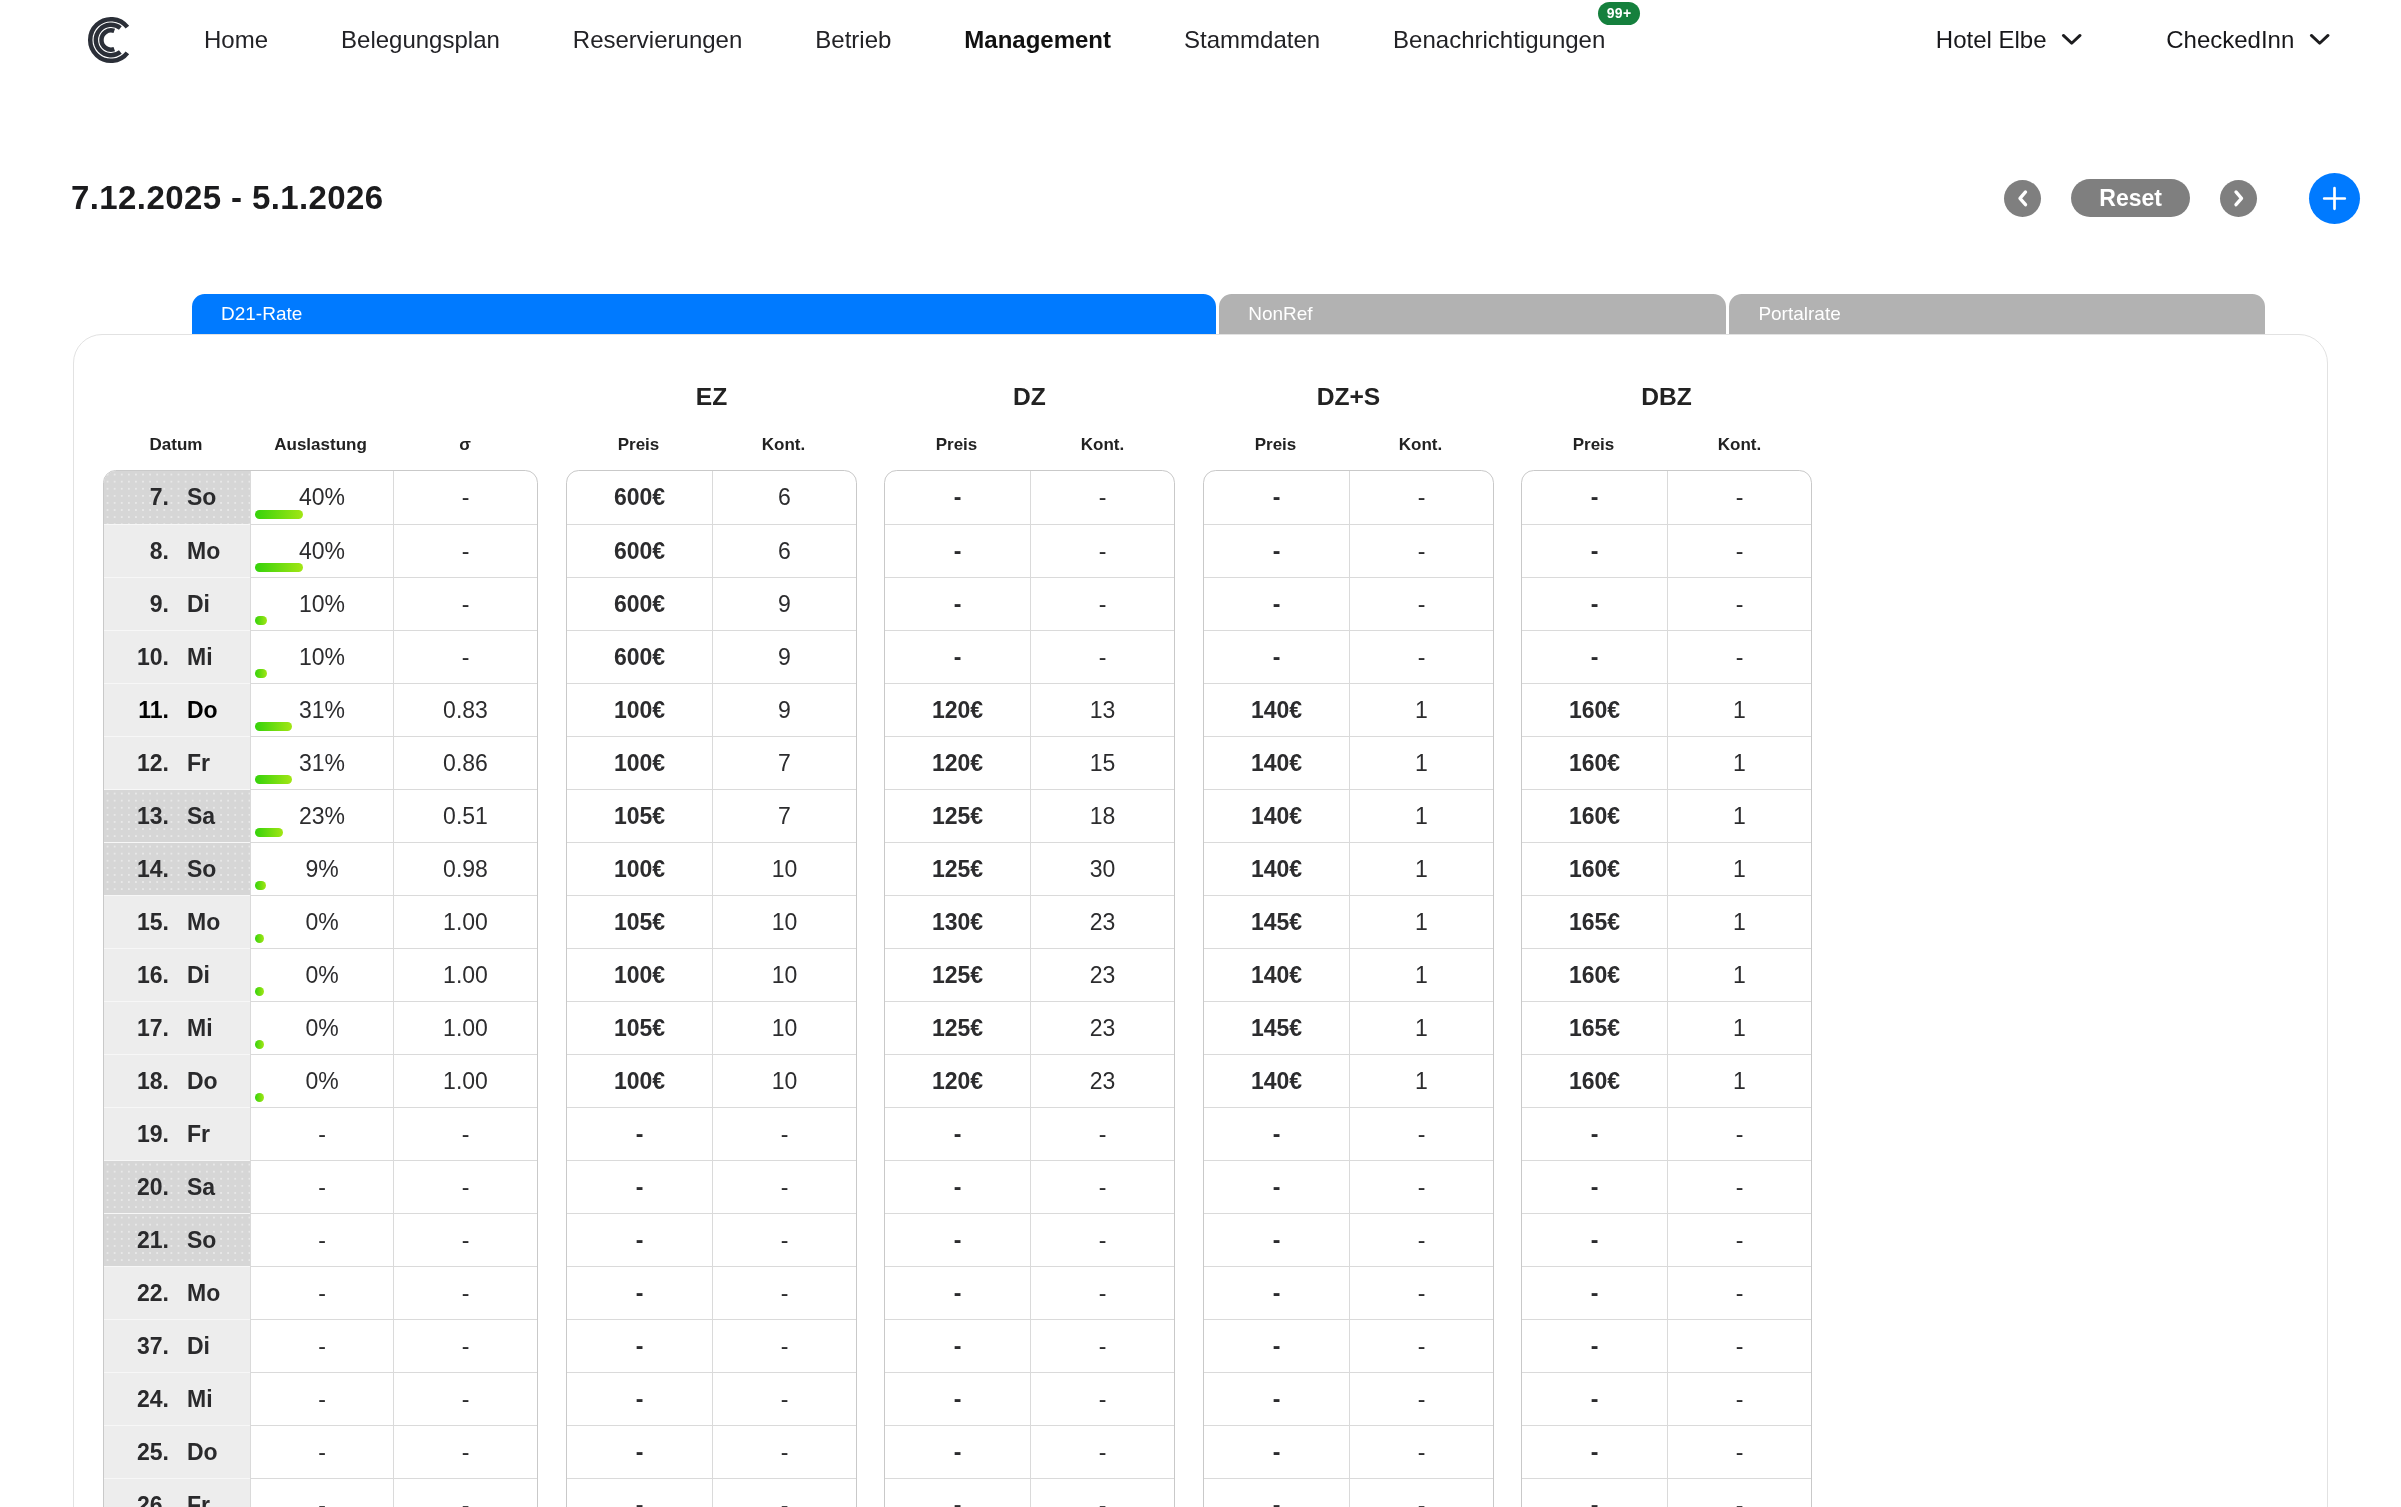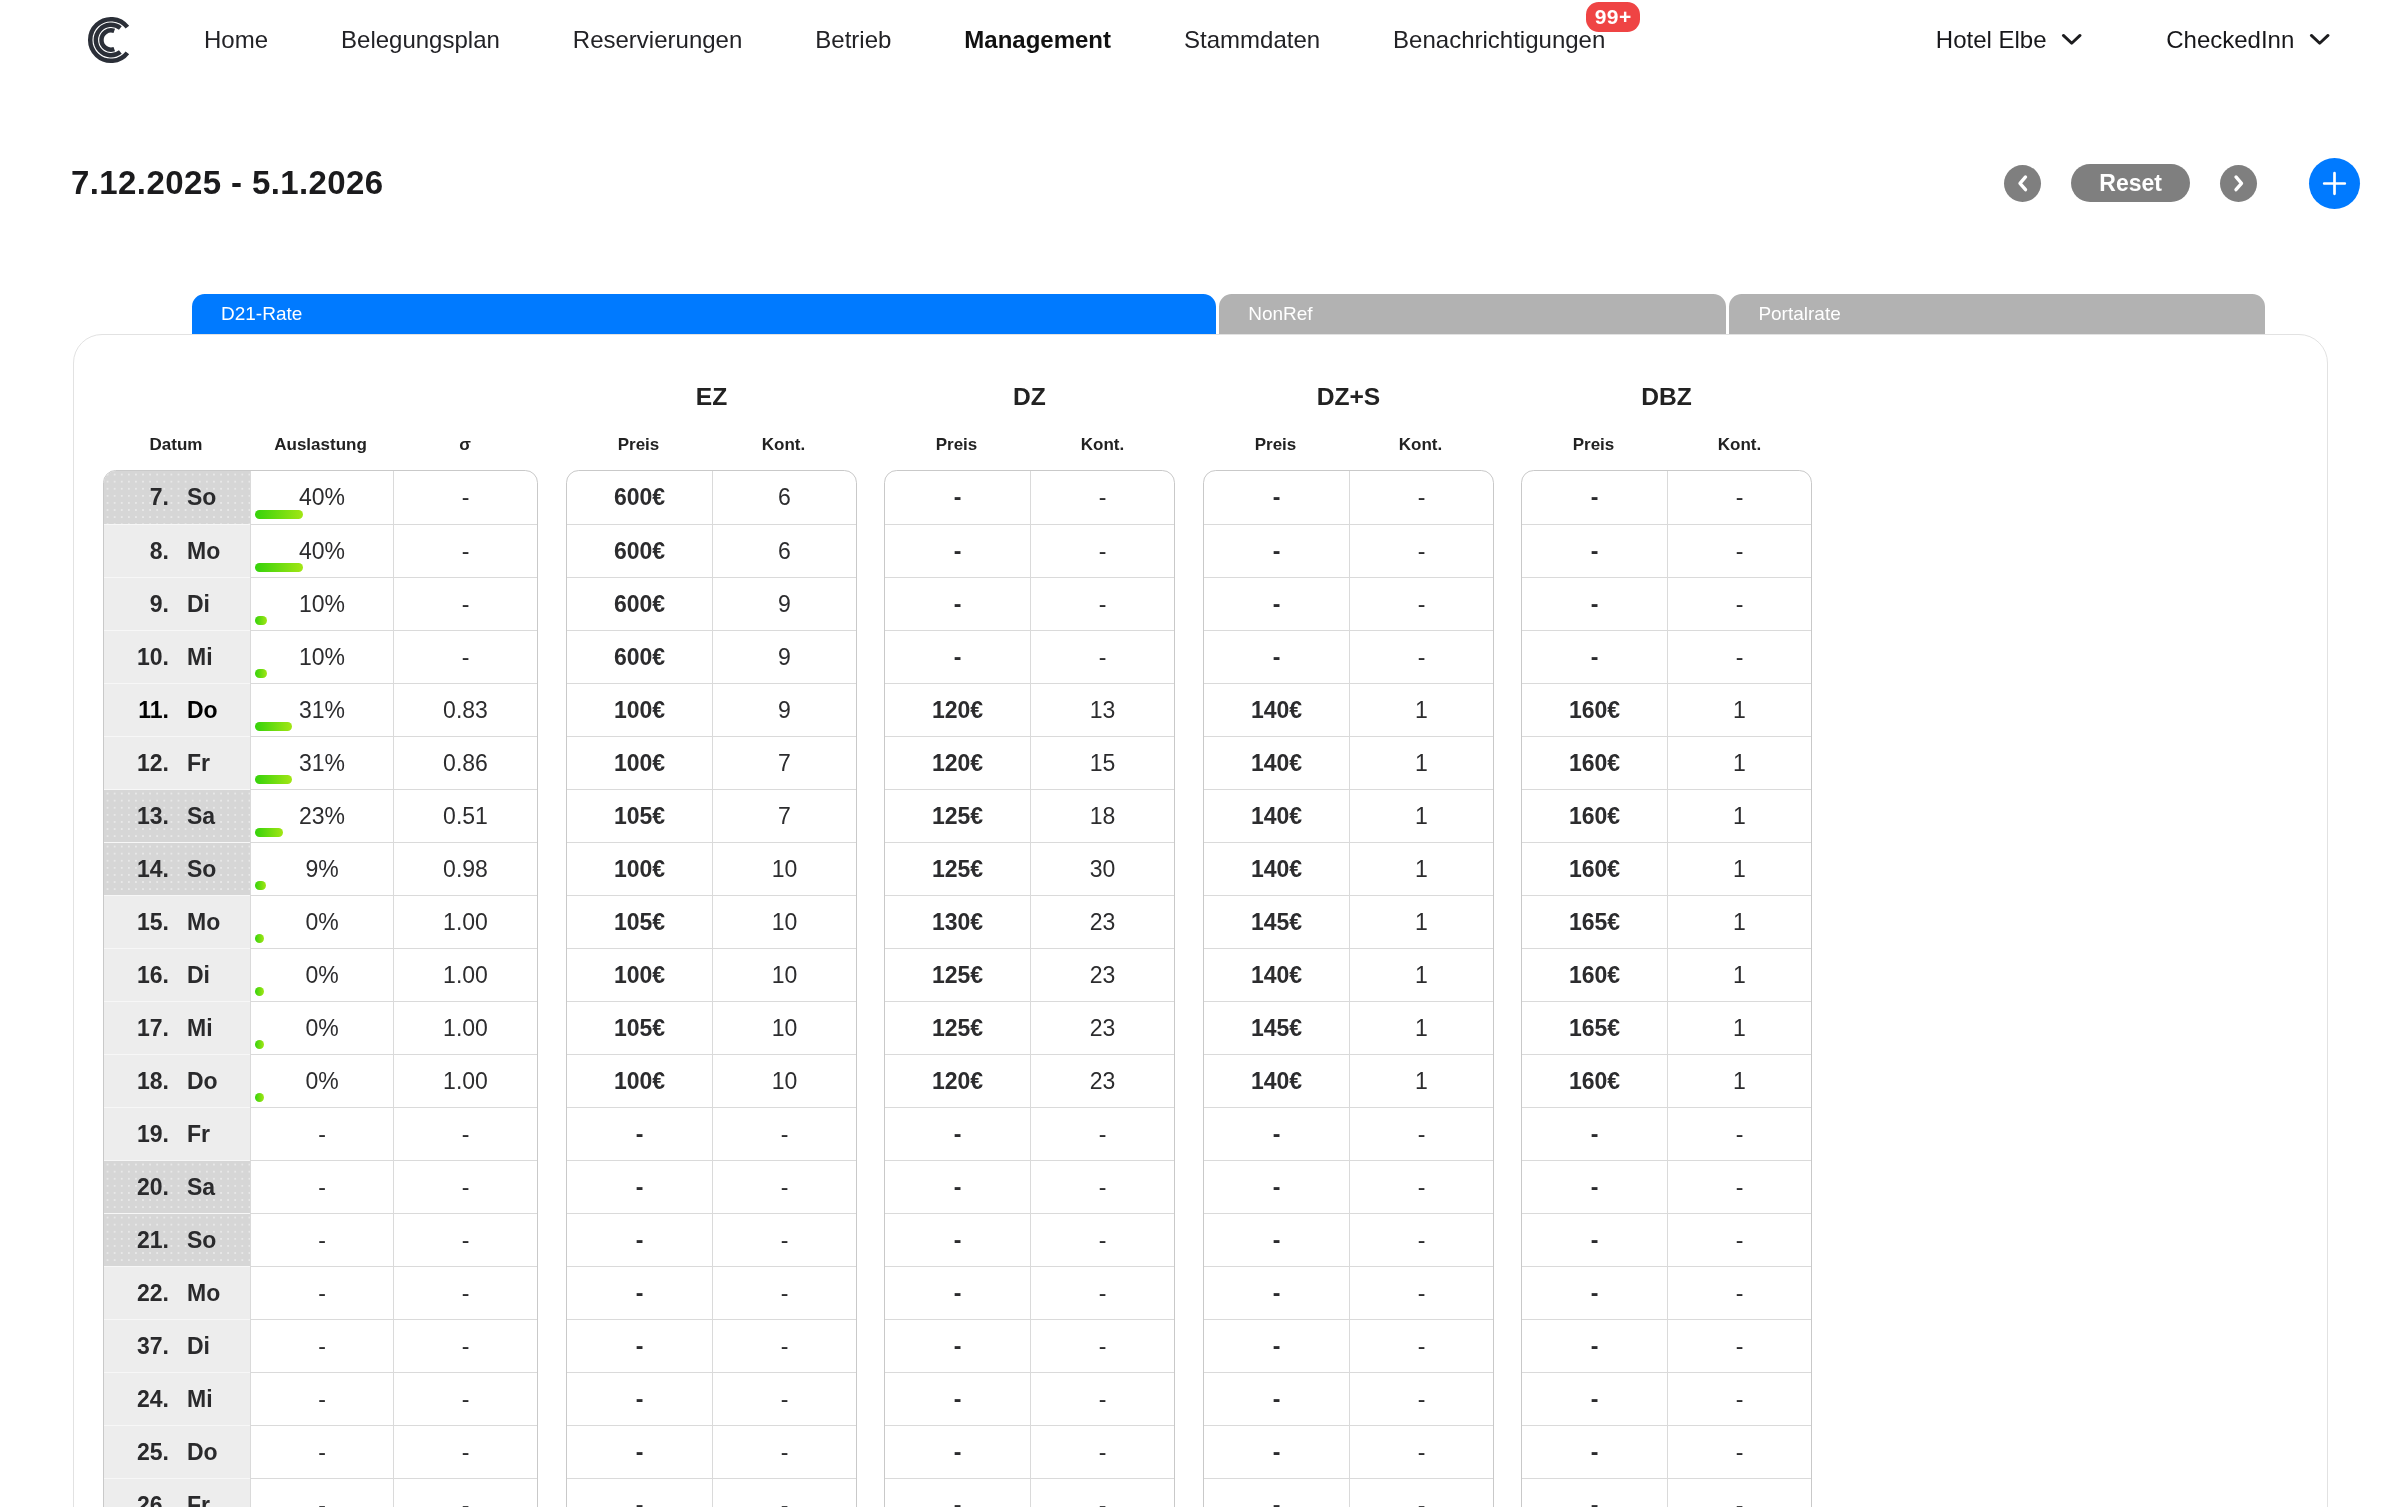--- a/index.html
+++ b/index.html
@@ -7,29 +7,29 @@
               font-family:"Liberation Sans", sans-serif; color:#2c2c2e;
               -webkit-font-smoothing:antialiased; }
 
   
   .topnav { position:absolute; top:0; left:0; right:0; height:79px;
             display:flex; align-items:center; background:#fff; }
   .logo { margin-left:83px; width:56px; height:56px; flex:0 0 auto; }
   .nav-items { display:flex; gap:73px; margin-left:65px; font-size:24px; color:#222226; }
   .nav-item { position:relative; cursor:pointer; white-space:nowrap; }
   .nav-item.active { font-weight:700; color:#111; }
-  .badge { position:absolute; top:-24px; right:-35px; background:#ef4444; color:#fff;
-           font-size:21px; font-weight:700; line-height:1; padding:4.8px 8.7px;
+  .badge { position:absolute; top:-24px; right:-35px; background:#15803d; color:#fff;
+           font-size:14px; font-weight:700; line-height:1; padding:4.8px 8.7px;
            border-radius:12.7px; letter-spacing:0.4px;text-align:right; }
   .nav-right { margin-left:auto; margin-right:71px; display:flex; gap:84px;
                align-items:center; font-size:24px; color:#17171a; }
   .account { display:flex; align-items:center; gap:14.3px; cursor:pointer; white-space:nowrap; }
 
   
-  .page-header { position:absolute; top:145px; left:71px; right:41px; height:76px;
+  .page-header { position:absolute; top:160px; left:71px; right:41px; height:76px;
                  display:flex; align-items:center; }
   .date-title { font-size:33px; font-weight:600; color:#1b1b1d; letter-spacing:0.4px; }
   .controls { margin-left:auto; display:flex; align-items:center; gap:30px; }
   .circle-btn { width:37px; height:37px; border-radius:50%; background:#7f7f7f;
                 display:flex; align-items:center; justify-content:center; cursor:pointer; border:none; }
   .reset-btn { height:38px; padding:0 28px; border-radius:20px; background:#7f7f7f;
                color:#fff; font-weight:600; font-size:23px; border:none; cursor:pointer;
                display:flex; align-items:center; font-family:inherit; }
   .plus-btn { width:51px; height:51px; border-radius:50%; background:#007aff; border:none;
               display:flex; align-items:center; justify-content:center; cursor:pointer; margin-left:22px; }

